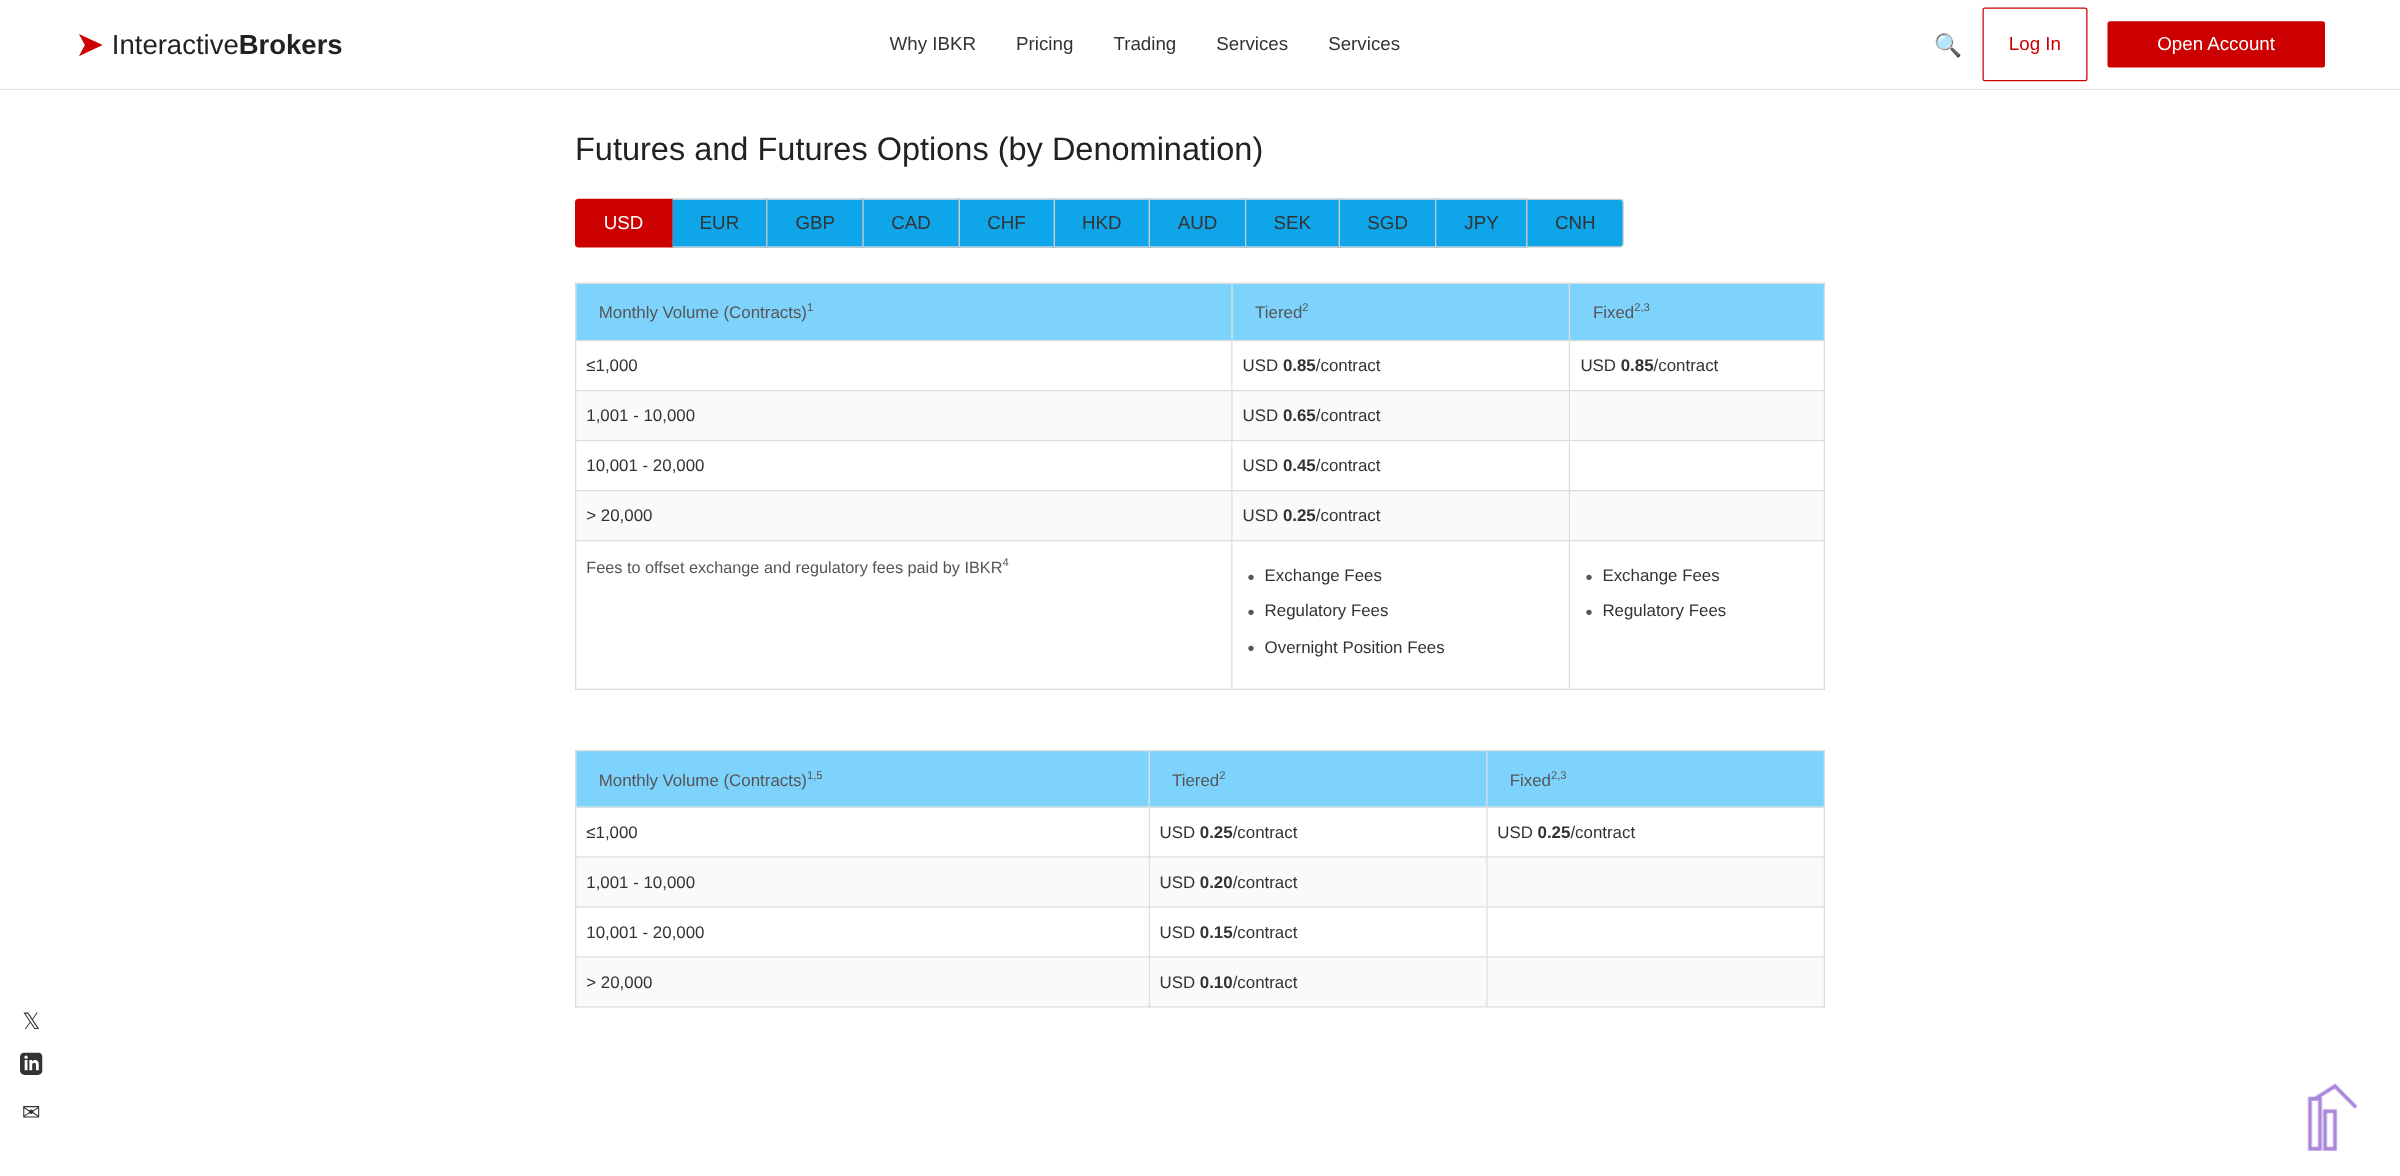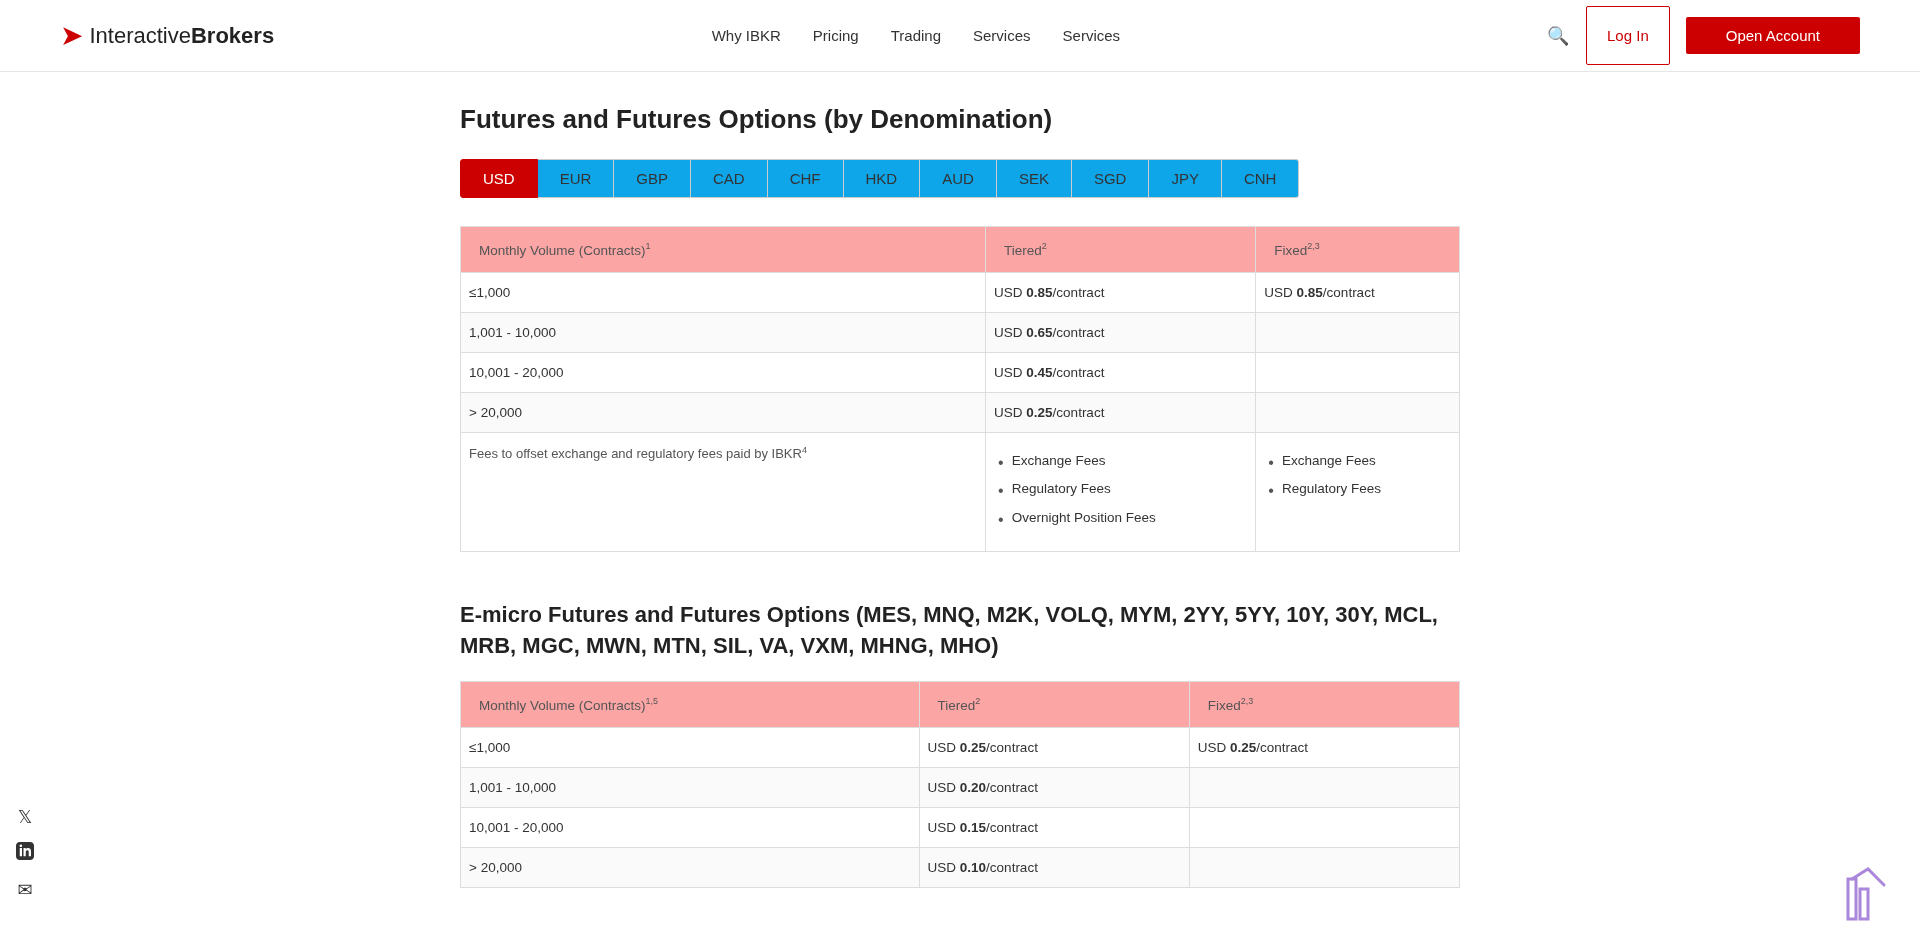--- a/index.html
+++ b/index.html
@@ -25,35 +25,35 @@
     }
     .btn-open {
       border: none; background: #cc0000; color: #fff;
       padding: 10px 40px; font-size: 15px; cursor: pointer; border-radius: 2px; font-weight: 500;
     }
 
     
     .main-content { max-width: 1120px; margin: 0 auto; padding: 32px 60px 60px; }
 
     
-    .section-title { font-size: 26px; font-weight: 700; color: #222; margin-bottom: 24px; }
+    .section-title { font-size: 26px; font-weight: 400; color: #222; margin-bottom: 24px; }
 
     
     .currency-tabs { display: flex; gap: 0; margin-bottom: 28px; flex-wrap: wrap; }
     .currency-tab {
       padding: 10px 22px; border: 1px solid #ccc; background: #0ea5e9;
       color: #333; font-size: 15px; cursor: pointer; margin-right: -1px;
     }
     .currency-tab:first-child { border-radius: 3px 0 0 3px; }
     .currency-tab:last-child { border-radius: 0 3px 3px 0; }
     .currency-tab.active { background: #cc0000; color: #fff; border-color: #cc0000; z-index: 1; }
 
     
     .pricing-table { width: 100%; border-collapse: collapse; border: 1px solid #ddd; margin-bottom: 48px; }
-    .pricing-table thead tr { background: #fca5a5; }
+    .pricing-table thead tr { background: #7dd3fc; }
     .pricing-table th {
       padding: 14px 18px; text-align: left; font-weight: 500; color: #555;
       border: 1px solid #ddd; font-size: 13.5px;
     }
     .pricing-table td { padding: 12px 8px; border: 1px solid #ddd; font-size: 13.5px; vertical-align: top; }
     .pricing-table tr:nth-child(even) td { background: #fafafa; }
 
     .price-highlight { font-weight: 700; }
 
     
@@ -171,21 +171,20 @@
         <td>
           <ul class="fees-list">
             <li>Exchange Fees</li>
             <li>Regulatory Fees</li>
           </ul>
         </td>
       </tr>
     </tbody>
   </table>
 
-  <h2 class="emicro-title">E-micro Futures and Futures Options (MES, MNQ, M2K, VOLQ, MYM, 2YY, 5YY, 10Y, 30Y, MCL, MRB, MGC, MWN, MTN, SIL, VA, VXM, MHNG, MHO)</h2>
 
   <table class="pricing-table">
     <thead>
       <tr>
         <th>Monthly Volume (Contracts)<sup>1,5</sup></th>
         <th>Tiered<sup>2</sup></th>
         <th>Fixed<sup>2,3</sup></th>
       </tr>
     </thead>
     <tbody>

